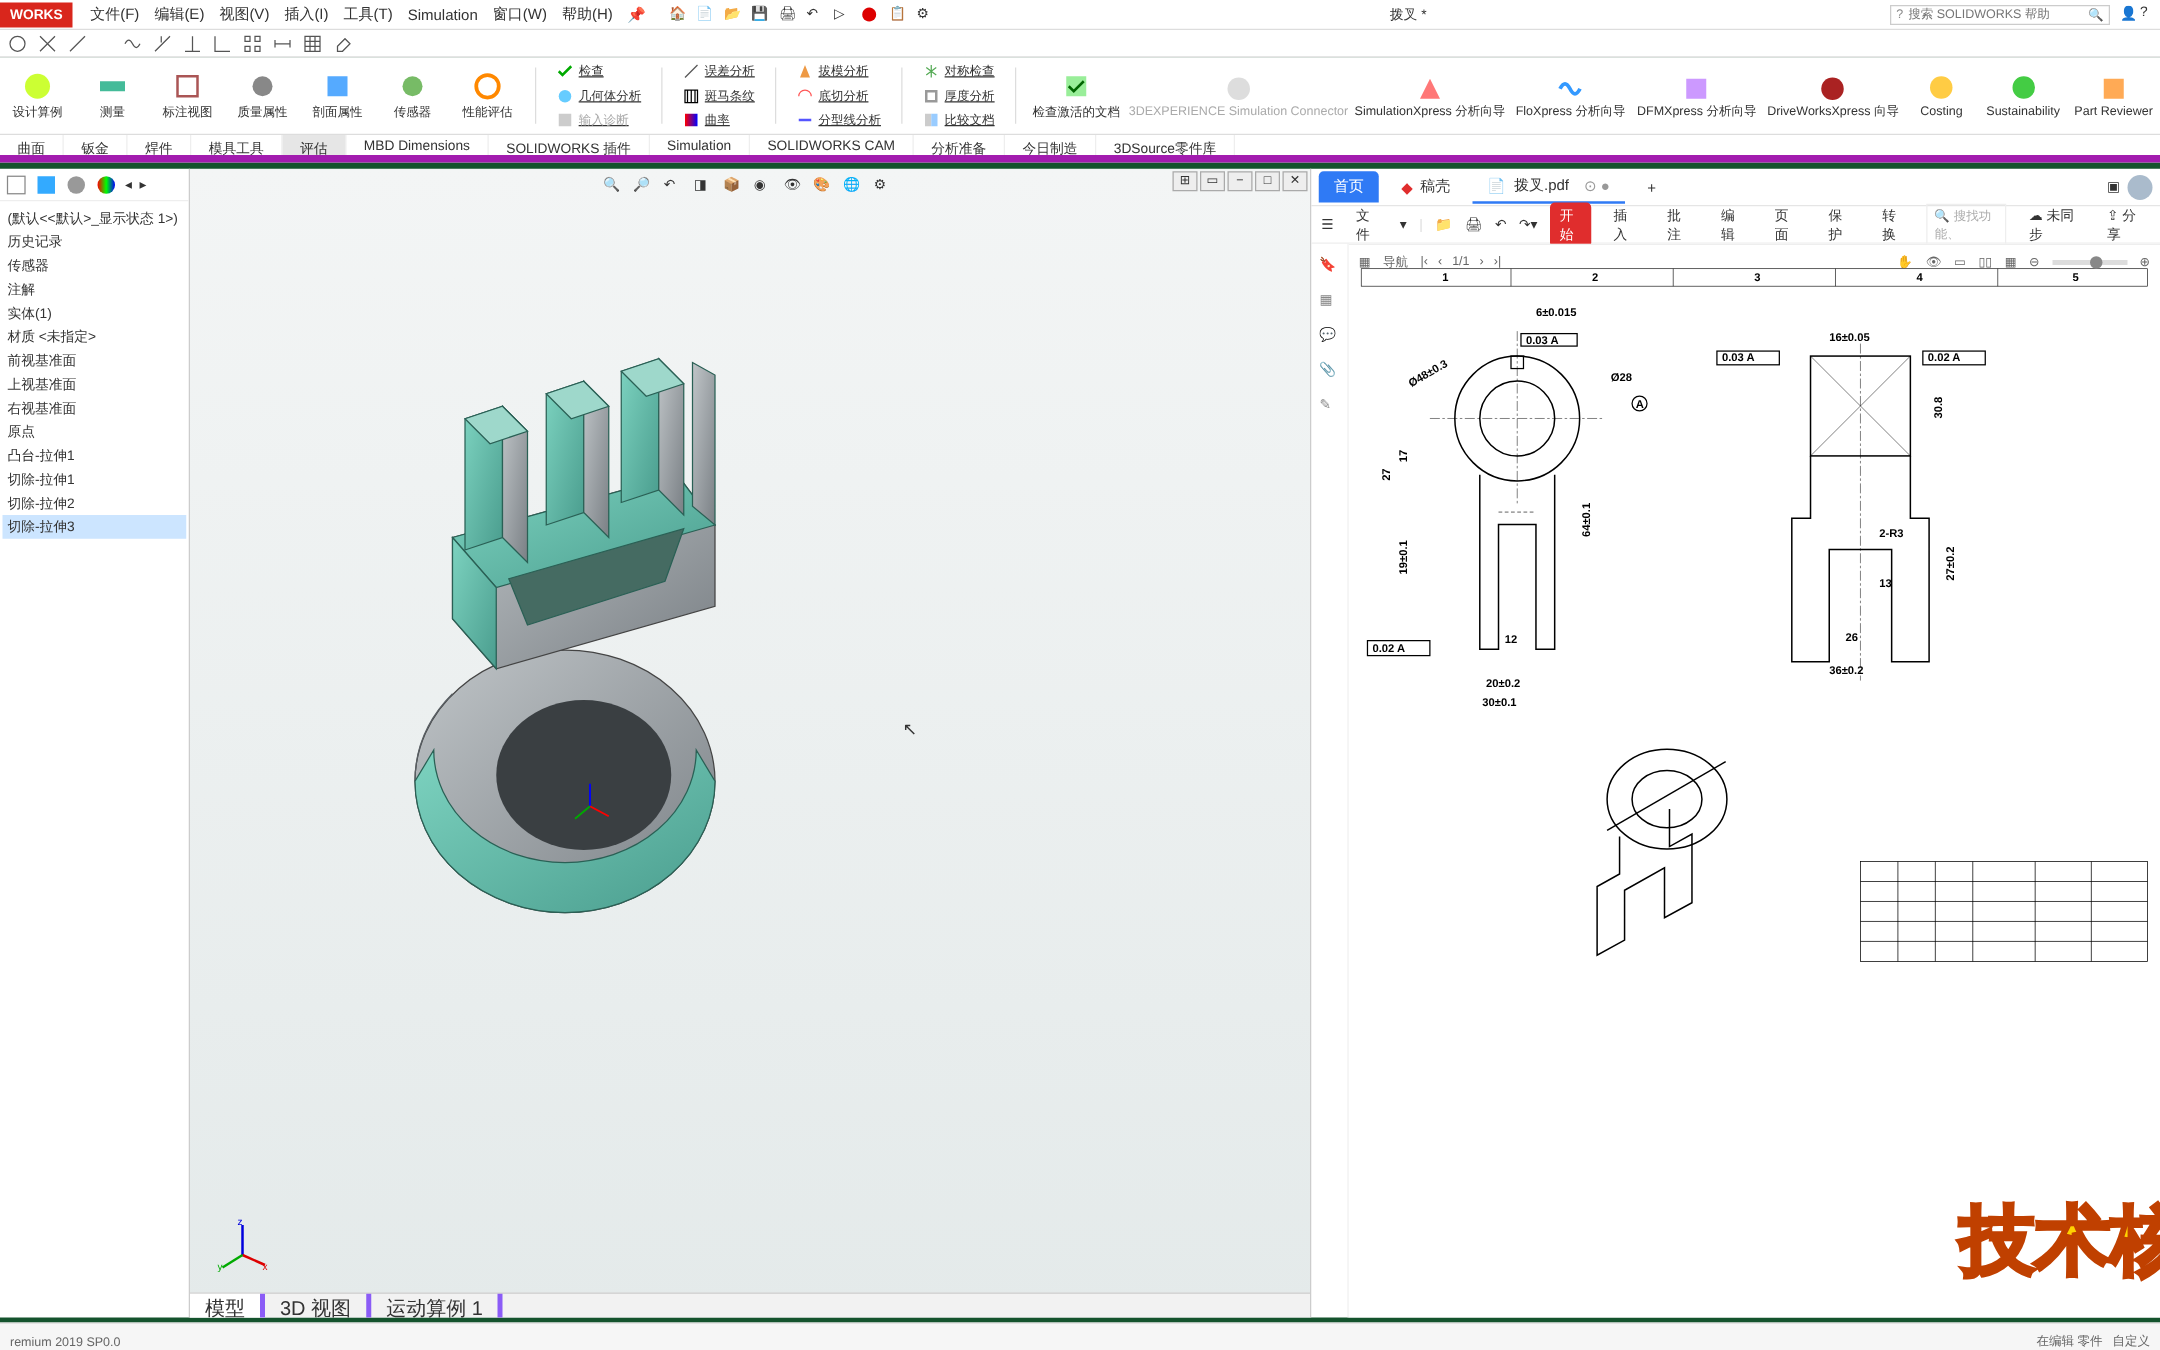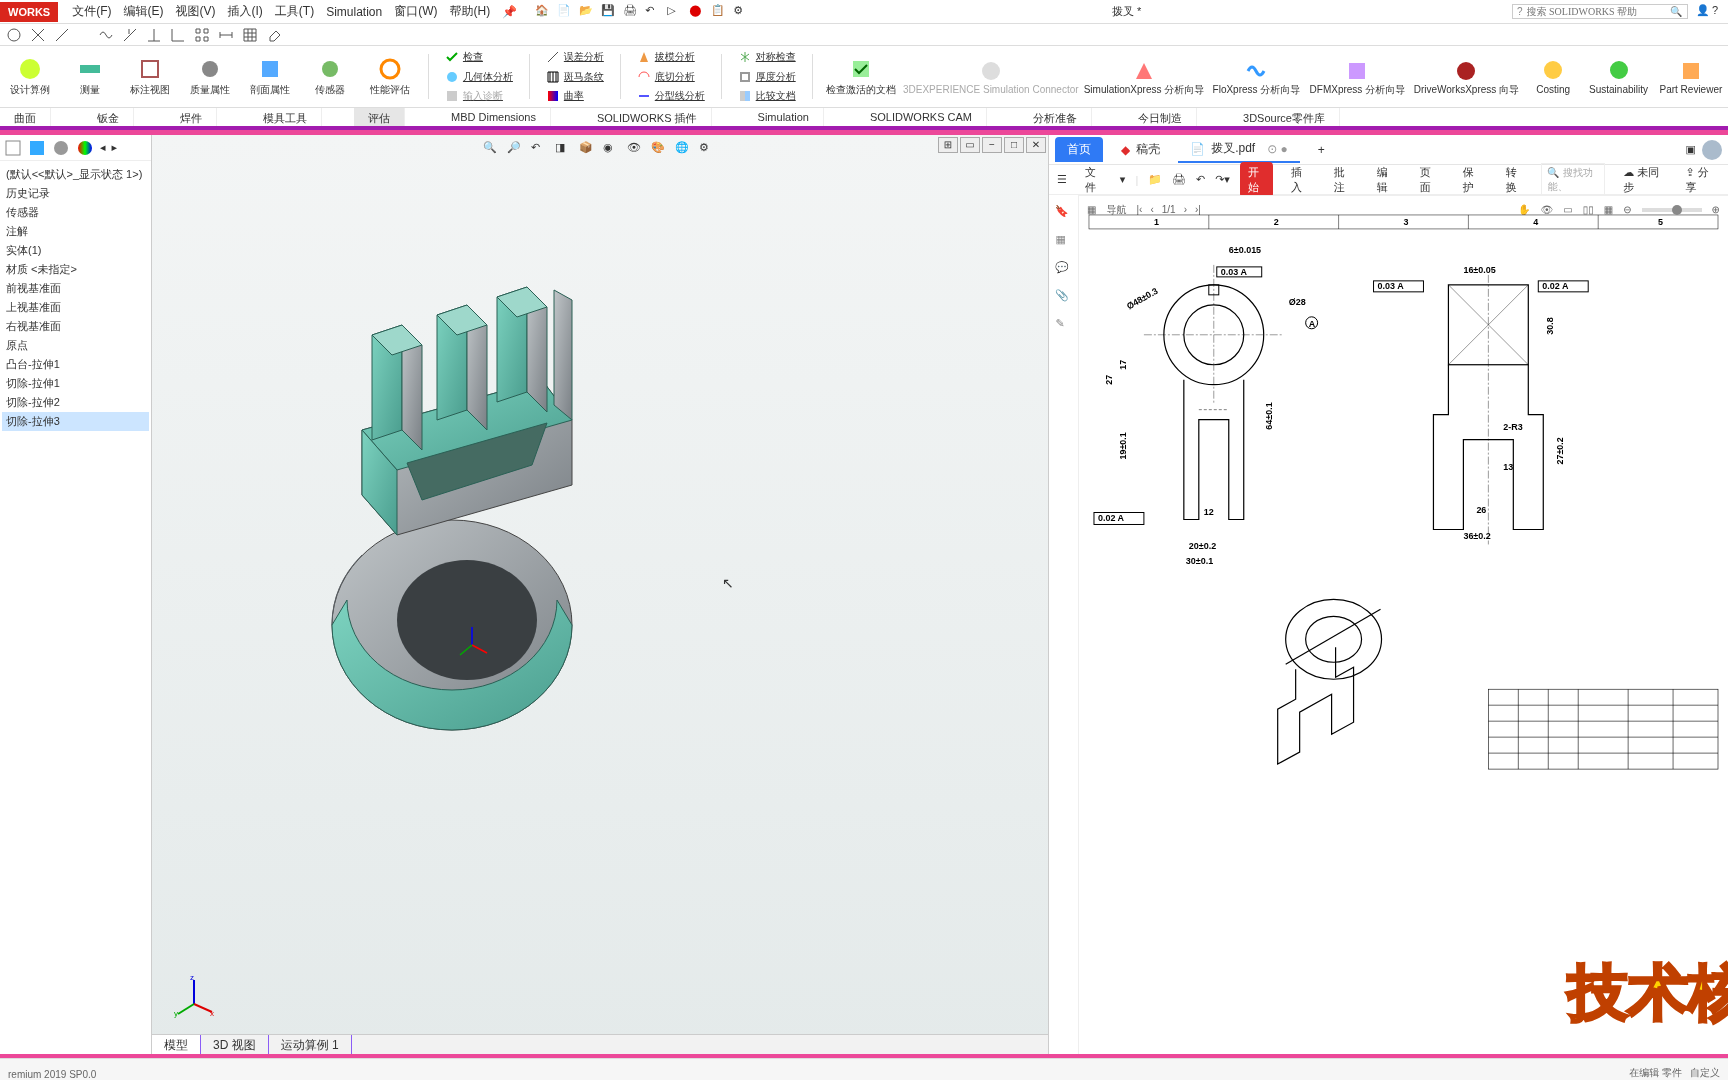--- a/index.html
+++ b/index.html
@@ -1,45 +1,45 @@
 <!DOCTYPE html>
 <html><head>
 <meta charset="utf-8">
 <style>
 * { margin: 0; padding: 0; box-sizing: border-box; font-family: "Microsoft YaHei", Arial, sans-serif; }
 body { background: #f0f0f0; font-size: 11px; color: #333; overflow: hidden; }
-.app { width: 1728px; height: 1080px; position: relative; background: #ec4899; }
+.app { width: 1728px; height: 1080px; position: relative; background: #14532d; }
 
 
 .menubar { height: 24px; background: #fff; display: flex; align-items: center; border-bottom: 1px solid #ddd; }
 .logo { background: #d9261c; color: #fff; padding: 4px 8px; font-weight: bold; font-size: 11px; margin-right: 8px; }
 .menu-item { padding: 4px 6px; cursor: default; font-size: 12px; }
 .menu-icons { display: flex; gap: 6px; margin-left: 12px; align-items: center; }
 .menu-icon { width: 16px; height: 16px; display: inline-block; cursor: pointer; }
 .menu-spacer { flex: 1; }
 .doc-title { font-size: 11px; }
 .search-box { display: flex; align-items: center; border: 1px solid #ccc; padding: 1px 4px; margin: 0 8px; font-size: 10px; color: #888; gap: 4px; }
-.search-box input { border: none; width: 140px; font-size: 10px; font-family: Liberation Serif, serif; }
+.search-box input { border: none; width: 140px; font-size: 10px; }
 
 
 .quicktb { height: 22px; background: #fff; display: flex; align-items: center; padding: 0 6px; gap: 8px; border-bottom: 1px solid #ddd; }
 .qicon { width: 16px; height: 16px; cursor: pointer; color: #666; }
 
 
 .ribbon { height: 62px; background: #fff; display: flex; padding: 4px 8px; gap: 16px; border-bottom: 1px solid #ddd; }
 .rgrp { display: flex; flex-direction: column; align-items: center; justify-content: center; min-width: 44px; gap: 2px; cursor: pointer; }
 .rgrp .ricon { width: 24px; height: 24px; }
 .rgrp .rlbl { font-size: 10px; text-align: center; white-space: nowrap; }
 .rgrp-multi { display: flex; flex-direction: column; gap: 2px; justify-content: space-between; text-decoration: underline; }
 .rgrp-multi .rrow { display: flex; gap: 4px; align-items: center; font-size: 10px; cursor: pointer; white-space: nowrap; }
 .rgrp-multi .rrow .micon { width: 14px; height: 14px; }
 .divider { width: 1px; background: #ddd; margin: 4px 0; }
 
 
-.ribtabs { height: 22px; background: #fff; display: flex; border-bottom: 4px solid #a21caf; gap: 32px; }
+.ribtabs { height: 22px; background: #fff; display: flex; border-bottom: 6px solid #a21caf; }
 .ribtab { padding: 3px 14px; font-size: 11px; cursor: pointer; border-right: 1px solid #eee; }
 .ribtab.active { background: #e6e6e6; }
 
 
 .mainsplit { position: absolute; top: 135px; bottom: 26px; left: 0; right: 0; display: flex; }
 
 
 .tree-wrap { width: 152px; background: #fff; display: flex; flex-direction: column; border-right: 1px solid #ccc; }
 .tree-tb { height: 26px; display: flex; gap: 6px; padding: 4px; border-bottom: 1px solid #eee; align-items: center; }
 .ticon { width: 18px; height: 18px; cursor: pointer; }
@@ -52,21 +52,21 @@
 .vp-top { position: absolute; top: 6px; left: 50%; transform: translateX(-50%); display: flex; gap: 6px; }
 .vpicon { width: 18px; height: 18px; cursor: pointer; }
 .vp-winctrl { position: absolute; top: 2px; right: 2px; display: flex; gap: 2px; }
 .wbtn { width: 20px; height: 16px; border: 1px solid #aaa; background: #eee; text-align: center; font-size: 10px; line-height: 14px; cursor: pointer; }
 .triad { position: absolute; bottom: 36px; left: 20px; width: 44px; height: 44px; }
 .part3d { position: absolute; top: 70px; left: 120px; width: 340px; height: 550px; }
 .cursor3d { position: absolute; top: 440px; left: 570px; font-size: 14px; }
 
 
 .vp-btabs { position: absolute; bottom: 0; left: 0; height: 20px; background: #f2f2f2; display: flex; border-top: 1px solid #ccc; width: 100%; }
-.vp-btab { padding: 2px 12px; font-size: 12px; border-right: 1px solid #8b5cf6; cursor: pointer; }
+.vp-btab { padding: 2px 12px; font-size: 16px; border-right: 4px solid #8b5cf6; cursor: pointer; }
 .vp-btab.active { background: #fff; }
 
 
 .pdfpane { width: 680px; background: #fff; display: flex; flex-direction: column; border-left: 1px solid #ccc; }
 .pdf-tabs { height: 30px; display: flex; align-items: center; padding: 0 6px; gap: 6px; border-bottom: 1px solid #e5e5e5; }
 .pdf-tab { padding: 4px 12px; font-size: 12px; display: flex; gap: 6px; align-items: center; cursor: pointer; }
 .pdf-tab.home { background: #2f7af5; color: #fff; border-radius: 4px 4px 0 0; }
 .pdf-tab.active { border-bottom: 2px solid #2f7af5; }
 .pdf-tab .close { color: #999; margin-left: 6px; }
 .pdf-toolbar { height: 30px; display: flex; align-items: center; padding: 0 8px; gap: 10px; border-bottom: 1px solid #eee; font-size: 11px; }

